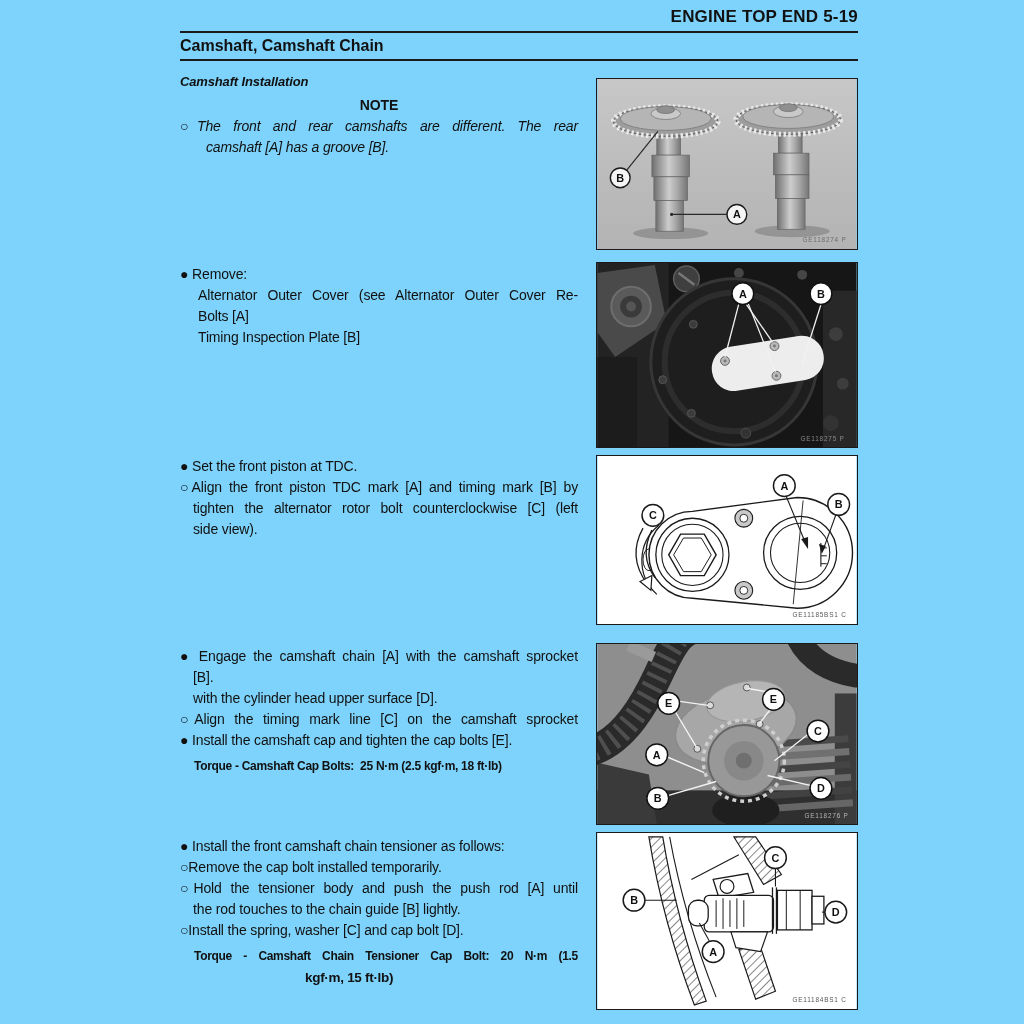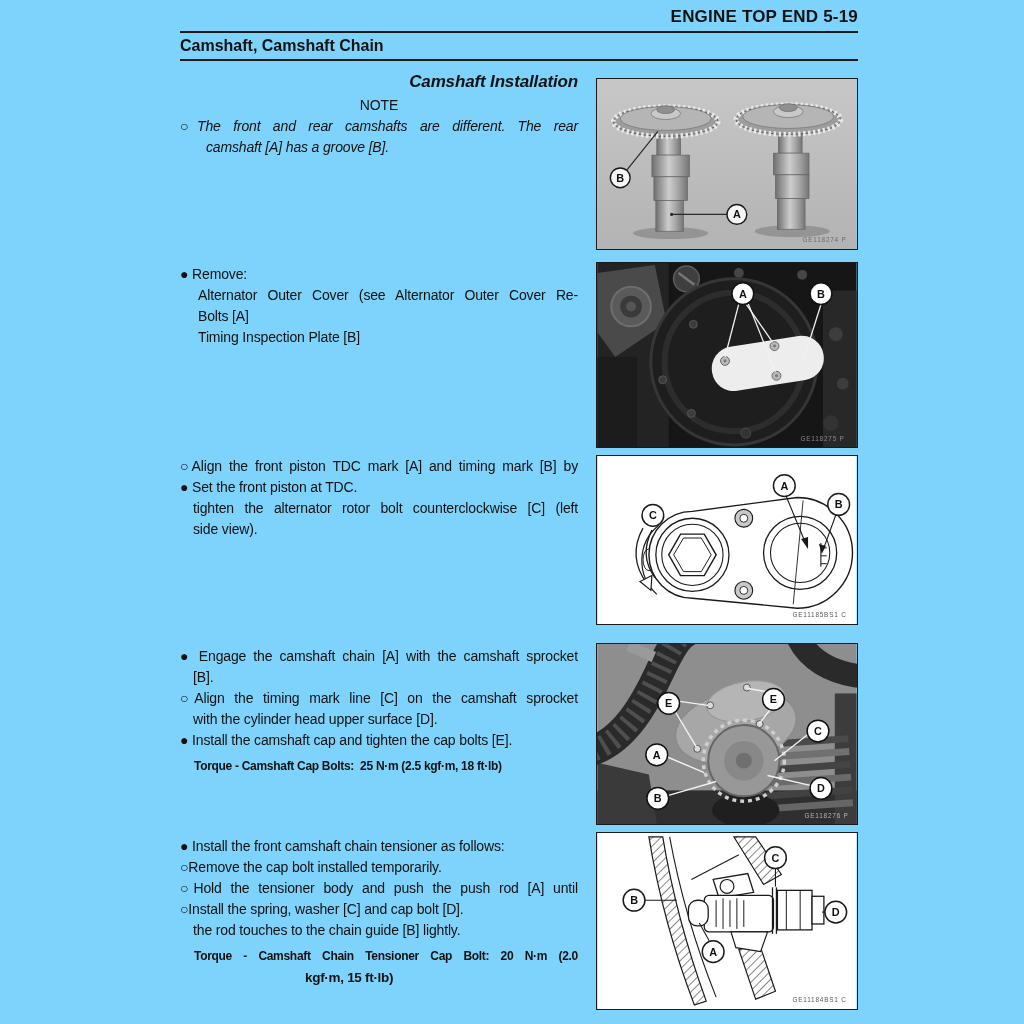--- a/index.html
+++ b/index.html
@@ -9,22 +9,22 @@
        font-size:17px;font-weight:bold;letter-spacing:0.2px;}
   .rule{position:absolute;left:180px;width:678px;height:2px;background:#1a1a1a;}
   .sect{position:absolute;top:37px;left:180px;font-size:16px;font-weight:bold;}
   .block{position:absolute;left:180px;width:398px;}
   .ln{font-size:14px;line-height:21px;letter-spacing:-0.15px;white-space:pre;}
   .j{white-space:normal;text-align:justify;text-align-last:justify;}
   .c1{padding-left:13px;}
   .c2{padding-left:18px;}
   .ci{padding-left:26px;}
   .it{font-style:italic;}
-  .title-it{font-weight:bold;font-style:italic;font-size:17px;text-align:right;}
-  .note-title{text-align:center;font-weight:normal;margin-top:3px;}
+  .title-it{font-weight:bold;font-style:italic;font-size:13px;}
+  .note-title{text-align:center;font-weight:bold;margin-top:3px;}
   .torque{font-weight:bold;font-size:12px;letter-spacing:-0.3px;padding-left:14px;margin-top:5px;}
   .torque2{font-weight:bold;font-size:13.5px;letter-spacing:-0.3px;padding-left:125px;}
   .fig{position:absolute;left:596px;width:262px;border:1px solid #1a1a1a;box-sizing:border-box;}
   .fig svg{display:block;width:100%;height:100%;}
   .figcode{font-size:6.5px;letter-spacing:0.8px;}
 </style>
 </head>
 <body>
 
 <div class="page">
@@ -42,42 +42,42 @@
   </div>
 
   <div class="block" style="top:264px">
     <div class="ln">● Remove:</div>
     <div class="ln c2 j">Alternator Outer Cover (see Alternator Outer Cover Re-</div>
     <div class="ln c2">Bolts [A]</div>
     <div class="ln c2">Timing Inspection Plate [B]</div>
   </div>
 
   <div class="block" style="top:456px">
+    <div class="ln">● Set the front piston at TDC.</div>
     <div class="ln j">○Align the front piston TDC mark [A] and timing mark [B] by</div>
-    <div class="ln">● Set the front piston at TDC.</div>
     <div class="ln c1 j">tighten the alternator rotor bolt counterclockwise [C] (left</div>
     <div class="ln c1">side view).</div>
   </div>
 
   <div class="block" style="top:646px">
     <div class="ln j">● Engage the camshaft chain [A] with the camshaft sprocket</div>
     <div class="ln c1">[B].</div>
+    <div class="ln c1">with the cylinder head upper surface [D].</div>
     <div class="ln j">○Align the timing mark line [C] on the camshaft sprocket</div>
-    <div class="ln c1">with the cylinder head upper surface [D].</div>
     <div class="ln">● Install the camshaft cap and tighten the cap bolts [E].</div>
     <div class="ln torque">Torque - Camshaft Cap Bolts:  25 N·m (2.5 kgf·m, 18 ft·lb)</div>
   </div>
 
   <div class="block" style="top:836px">
     <div class="ln">● Install the front camshaft chain tensioner as follows:</div>
     <div class="ln">○Remove the cap bolt installed temporarily.</div>
     <div class="ln j">○Hold the tensioner body and push the push rod [A] until</div>
+    <div class="ln c1">the rod touches to the chain guide [B] lightly.</div>
     <div class="ln">○Install the spring, washer [C] and cap bolt [D].</div>
-    <div class="ln c1">the rod touches to the chain guide [B] lightly.</div>
-    <div class="ln torque j">Torque - Camshaft Chain Tensioner Cap Bolt:  20 N·m (2.0</div>
+    <div class="ln torque j">Torque - Camshaft Chain Tensioner Cap Bolt:  20 N·m (1.5</div>
     <div class="ln torque2">kgf·m, 15 ft·lb)</div>
   </div>
 
   <div class="fig" style="top:78px;height:172px">
     <svg viewBox="0 0 262 172">
       <defs>
         <linearGradient id="gm" x1="0" y1="0" x2="1" y2="0">
           <stop offset="0" stop-color="#6f6f6f"></stop>
             <stop offset="0.45" stop-color="#cdcdcd"></stop>
           <stop offset="0.7" stop-color="#a9a9a9"></stop>

